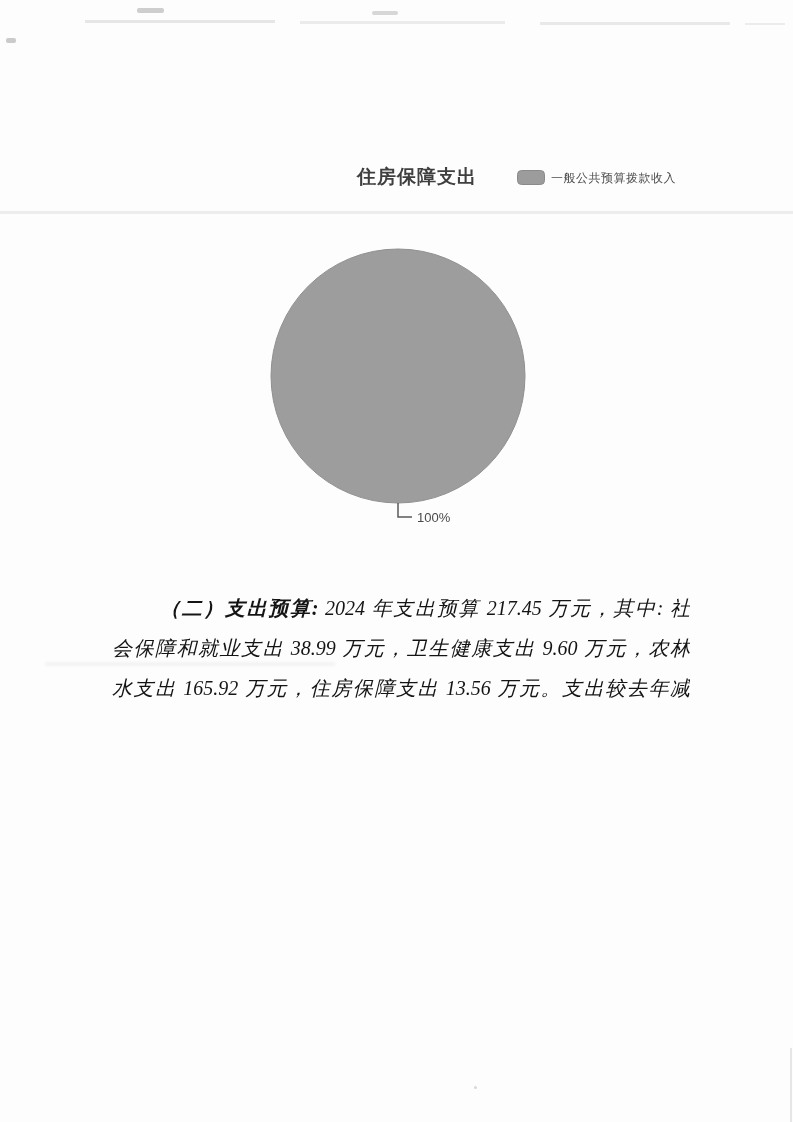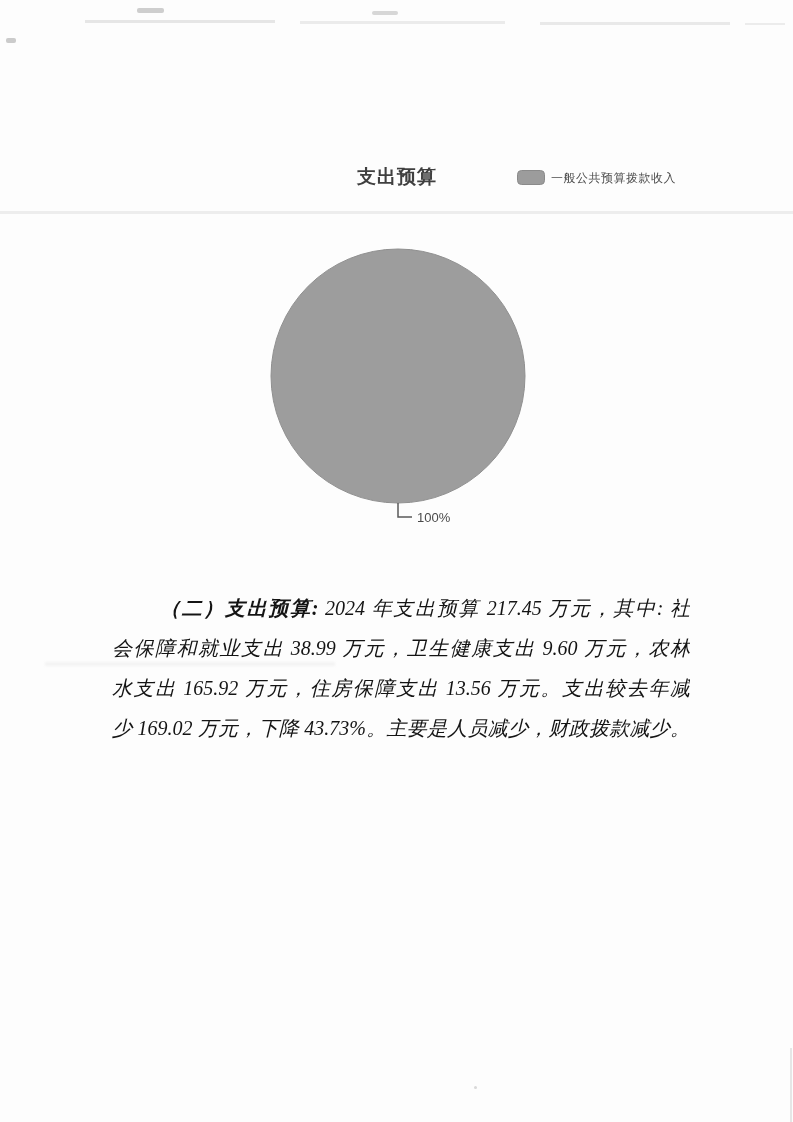--- a/index.html
+++ b/index.html
@@ -109,21 +109,21 @@
     <div class="artifact a-strip3"></div>
     <div class="artifact a-strip4"></div>
     <div class="artifact a-smudge1"></div>
     <div class="artifact a-smudge2"></div>
     <div class="artifact a-speck1"></div>
     <div class="artifact a-streak-mid"></div>
     <div class="artifact a-edge-right"></div>
     <div class="artifact a-speck2"></div>
   </div>
 
-  <div class="chart-title">支出预算</div>
+  <div class="chart-title">住房保障支出</div>
 
   <div class="legend">
     <svg class="legend-swatch-svg" width="28" height="15">
       <rect x="0.5" y="0.5" width="27" height="14" rx="4" ry="4" stroke-width="1" fill="#9c9c9c" stroke="#8a8a8a"></rect>
     </svg>
     <span class="legend-label">一般公共预算拨款收入</span>
   </div>
 
   <div class="divider"></div>
 
@@ -132,16 +132,15 @@
     <polyline points="150,277 150,291 164,291" fill="none" stroke-width="1.5" stroke="#5a5a5a"></polyline>
     <text class="pie-slice-label" x="169" y="296">100%</text>
   </svg>
 
   <div class="paragraph">
     <div class="para-line indent">
       <span class="para-lead">（二）支出预算:</span><span> 2024 年支出预算 217.45 万元，其中: 社</span>
     </div>
     <div class="para-line">会保障和就业支出 38.99 万元，卫生健康支出 9.60 万元，农林</div>
     <div class="para-line">水支出 165.92 万元，住房保障支出 13.56 万元。支出较去年减</div>
-    <div class="para-line">少 169.02 万元，下降 43.73%。主要是人员减少，财政拨款减少。</div>
   </div>
 
 </div>
 
 </body></html>

